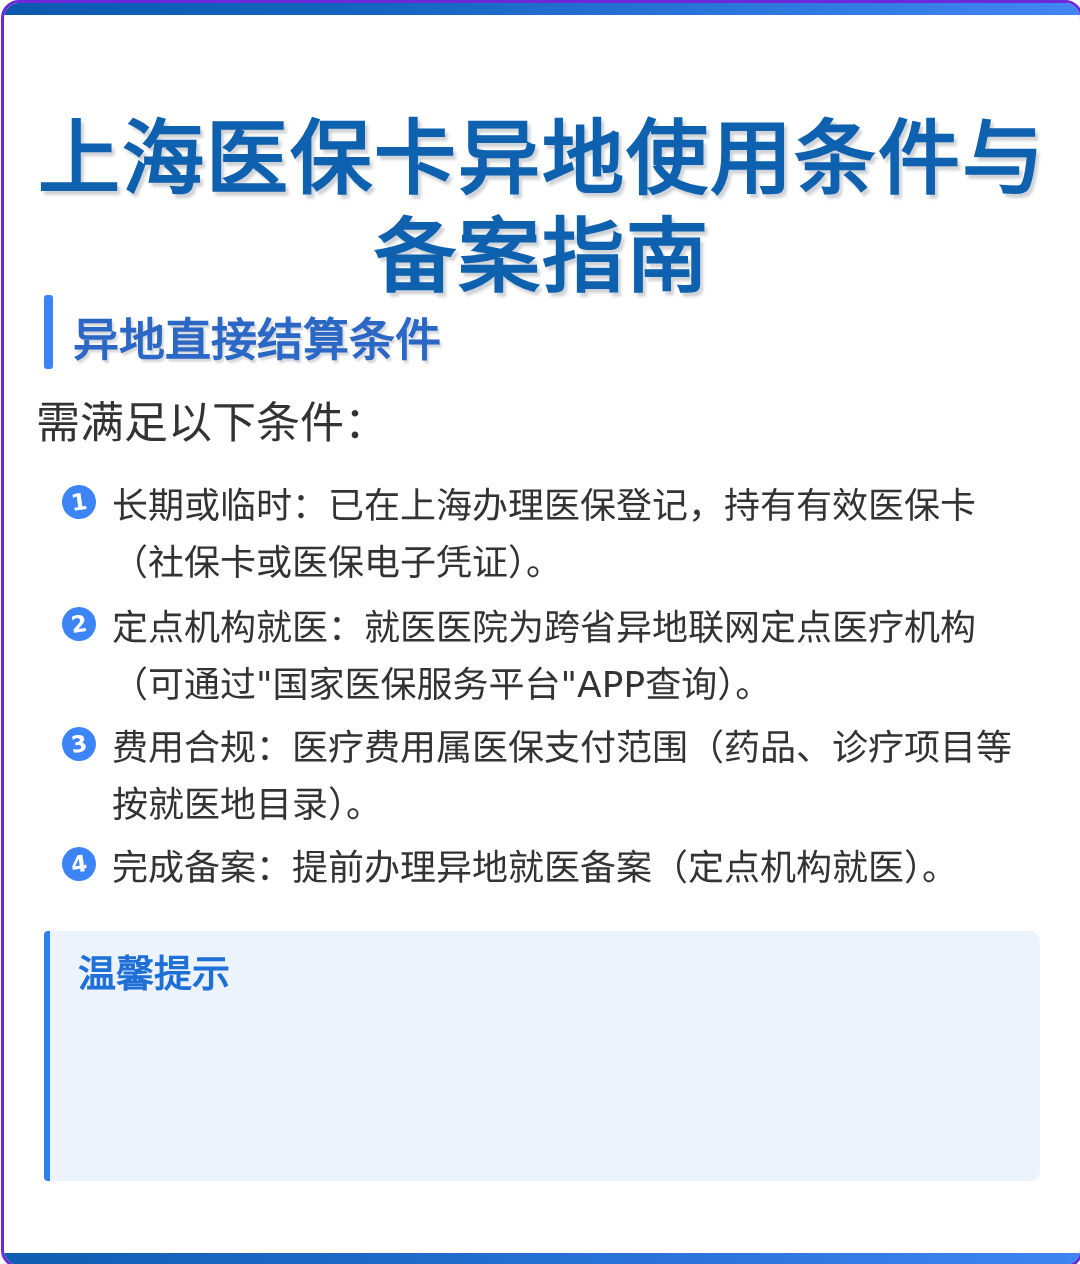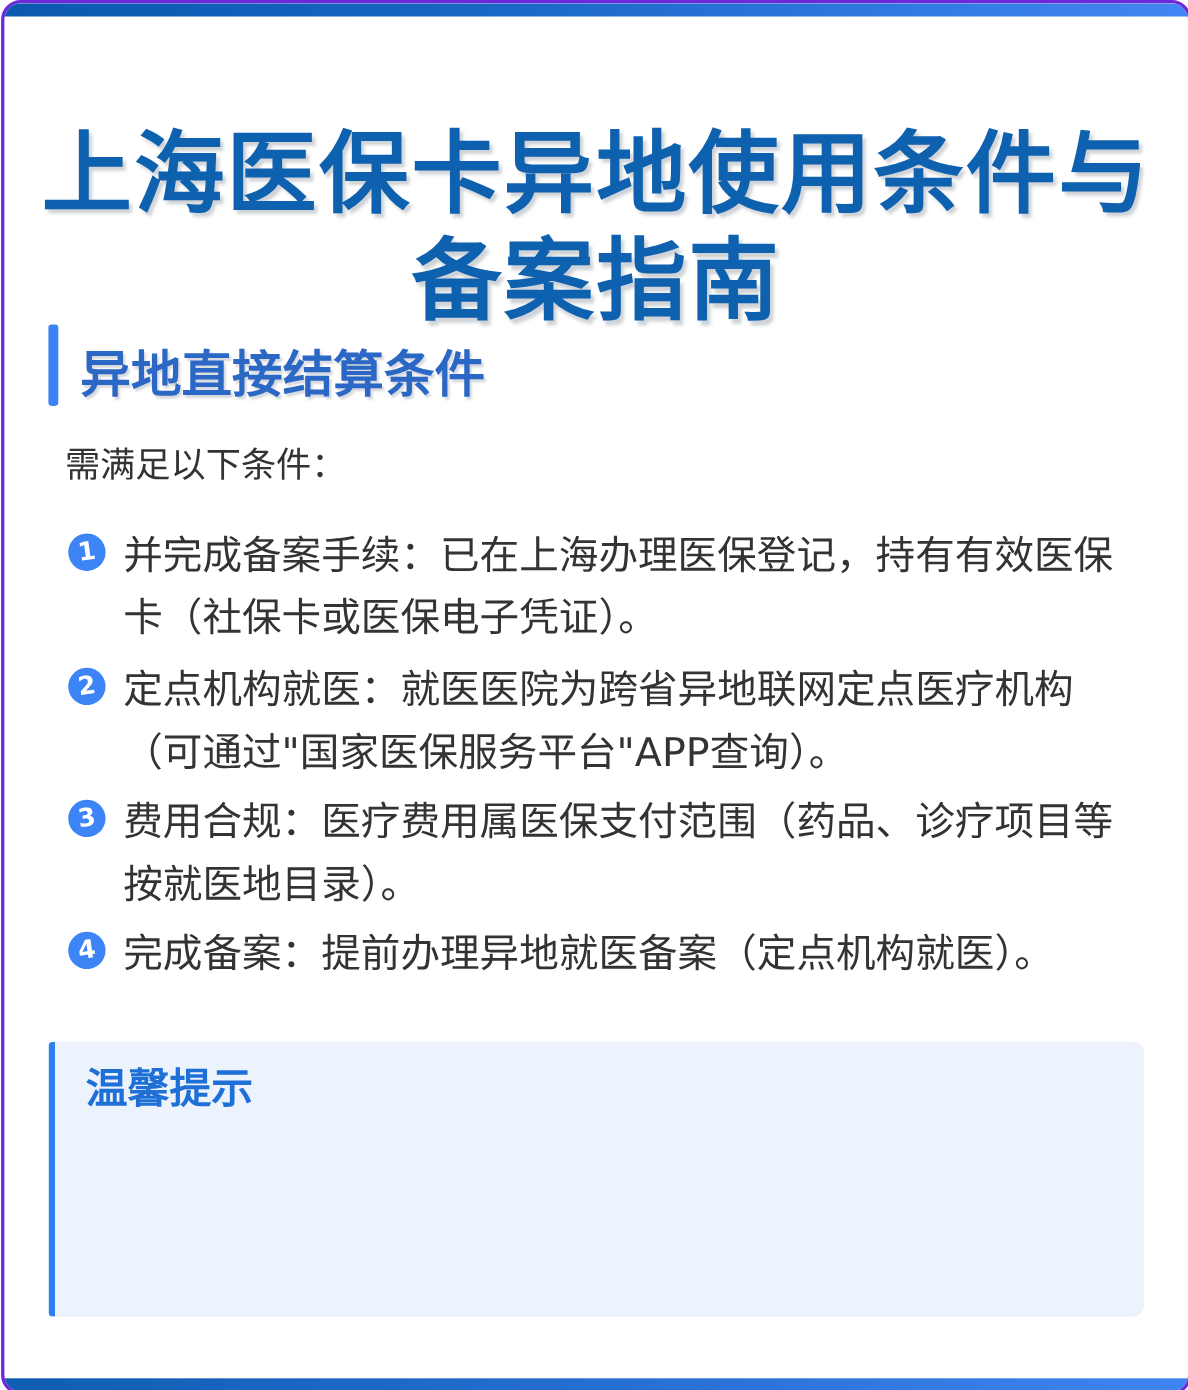--- a/index.html
+++ b/index.html
@@ -66,22 +66,22 @@
   .section-head-text {
     margin-left: 20px;
     font-size: 46px;
     font-weight: 800;
     color: #2b67c4;
     text-shadow: 2px 3px 2px rgba(110, 120, 135, 0.28);
   }
   .intro-text {
     position: absolute;
     top: 398px;
-    left: 55px;
-    font-size: 32px;
+    left: 32px;
+    font-size: 44px;
     line-height: 44px;
     color: #333333;
   }
   .cond-item {
     position: absolute;
     left: 58px;
     display: flex;
     align-items: flex-start;
   }
   .item-1 { top: 474px; }
@@ -115,21 +115,20 @@
     position: absolute;
     top: 928px;
     left: 40px;
     width: 996px;
     height: 250px;
     box-sizing: border-box;
     background: #edf3fc;
     border-left: 6px solid #2f80ef;
     border-radius: 4px 10px 10px 4px;
     padding: 20px 56px 0 28px;
-    margin-top: 16px;
   }
   .tip-title {
     font-size: 38px;
     line-height: 46px;
     font-weight: 800;
     color: #1e6fd6;
   }
   .tip-body {
     margin-top: 25px;
     font-size: 36px;
@@ -148,21 +147,21 @@
 
   <div class="section-head">
     <span class="accent-bar"></span>
     <span class="section-head-text">异地直接结算条件</span>
   </div>
 
   <div class="intro-text">需满足以下条件：</div>
 
   <div class="cond-item item-1">
     <span class="num-badge">1</span>
-    <span class="item-text">并完成备案手续：已在上海办理医保登记，持有有效医保卡（社保卡或医保电子凭证）。</span>
+    <span class="item-text">长期或临时：已在上海办理医保登记，持有有效医保卡（社保卡或医保电子凭证）。</span>
   </div>
 
   <div class="cond-item item-2">
     <span class="num-badge">2</span>
     <span class="item-text">定点机构就医：就医医院为跨省异地联网定点医疗机构（可通过"国家医保服务平台"APP查询）。</span>
   </div>
 
   <div class="cond-item item-3">
     <span class="num-badge">3</span>
     <span class="item-text">费用合规：医疗费用属医保支付范围（药品、诊疗项目等按就医地目录）。</span>

